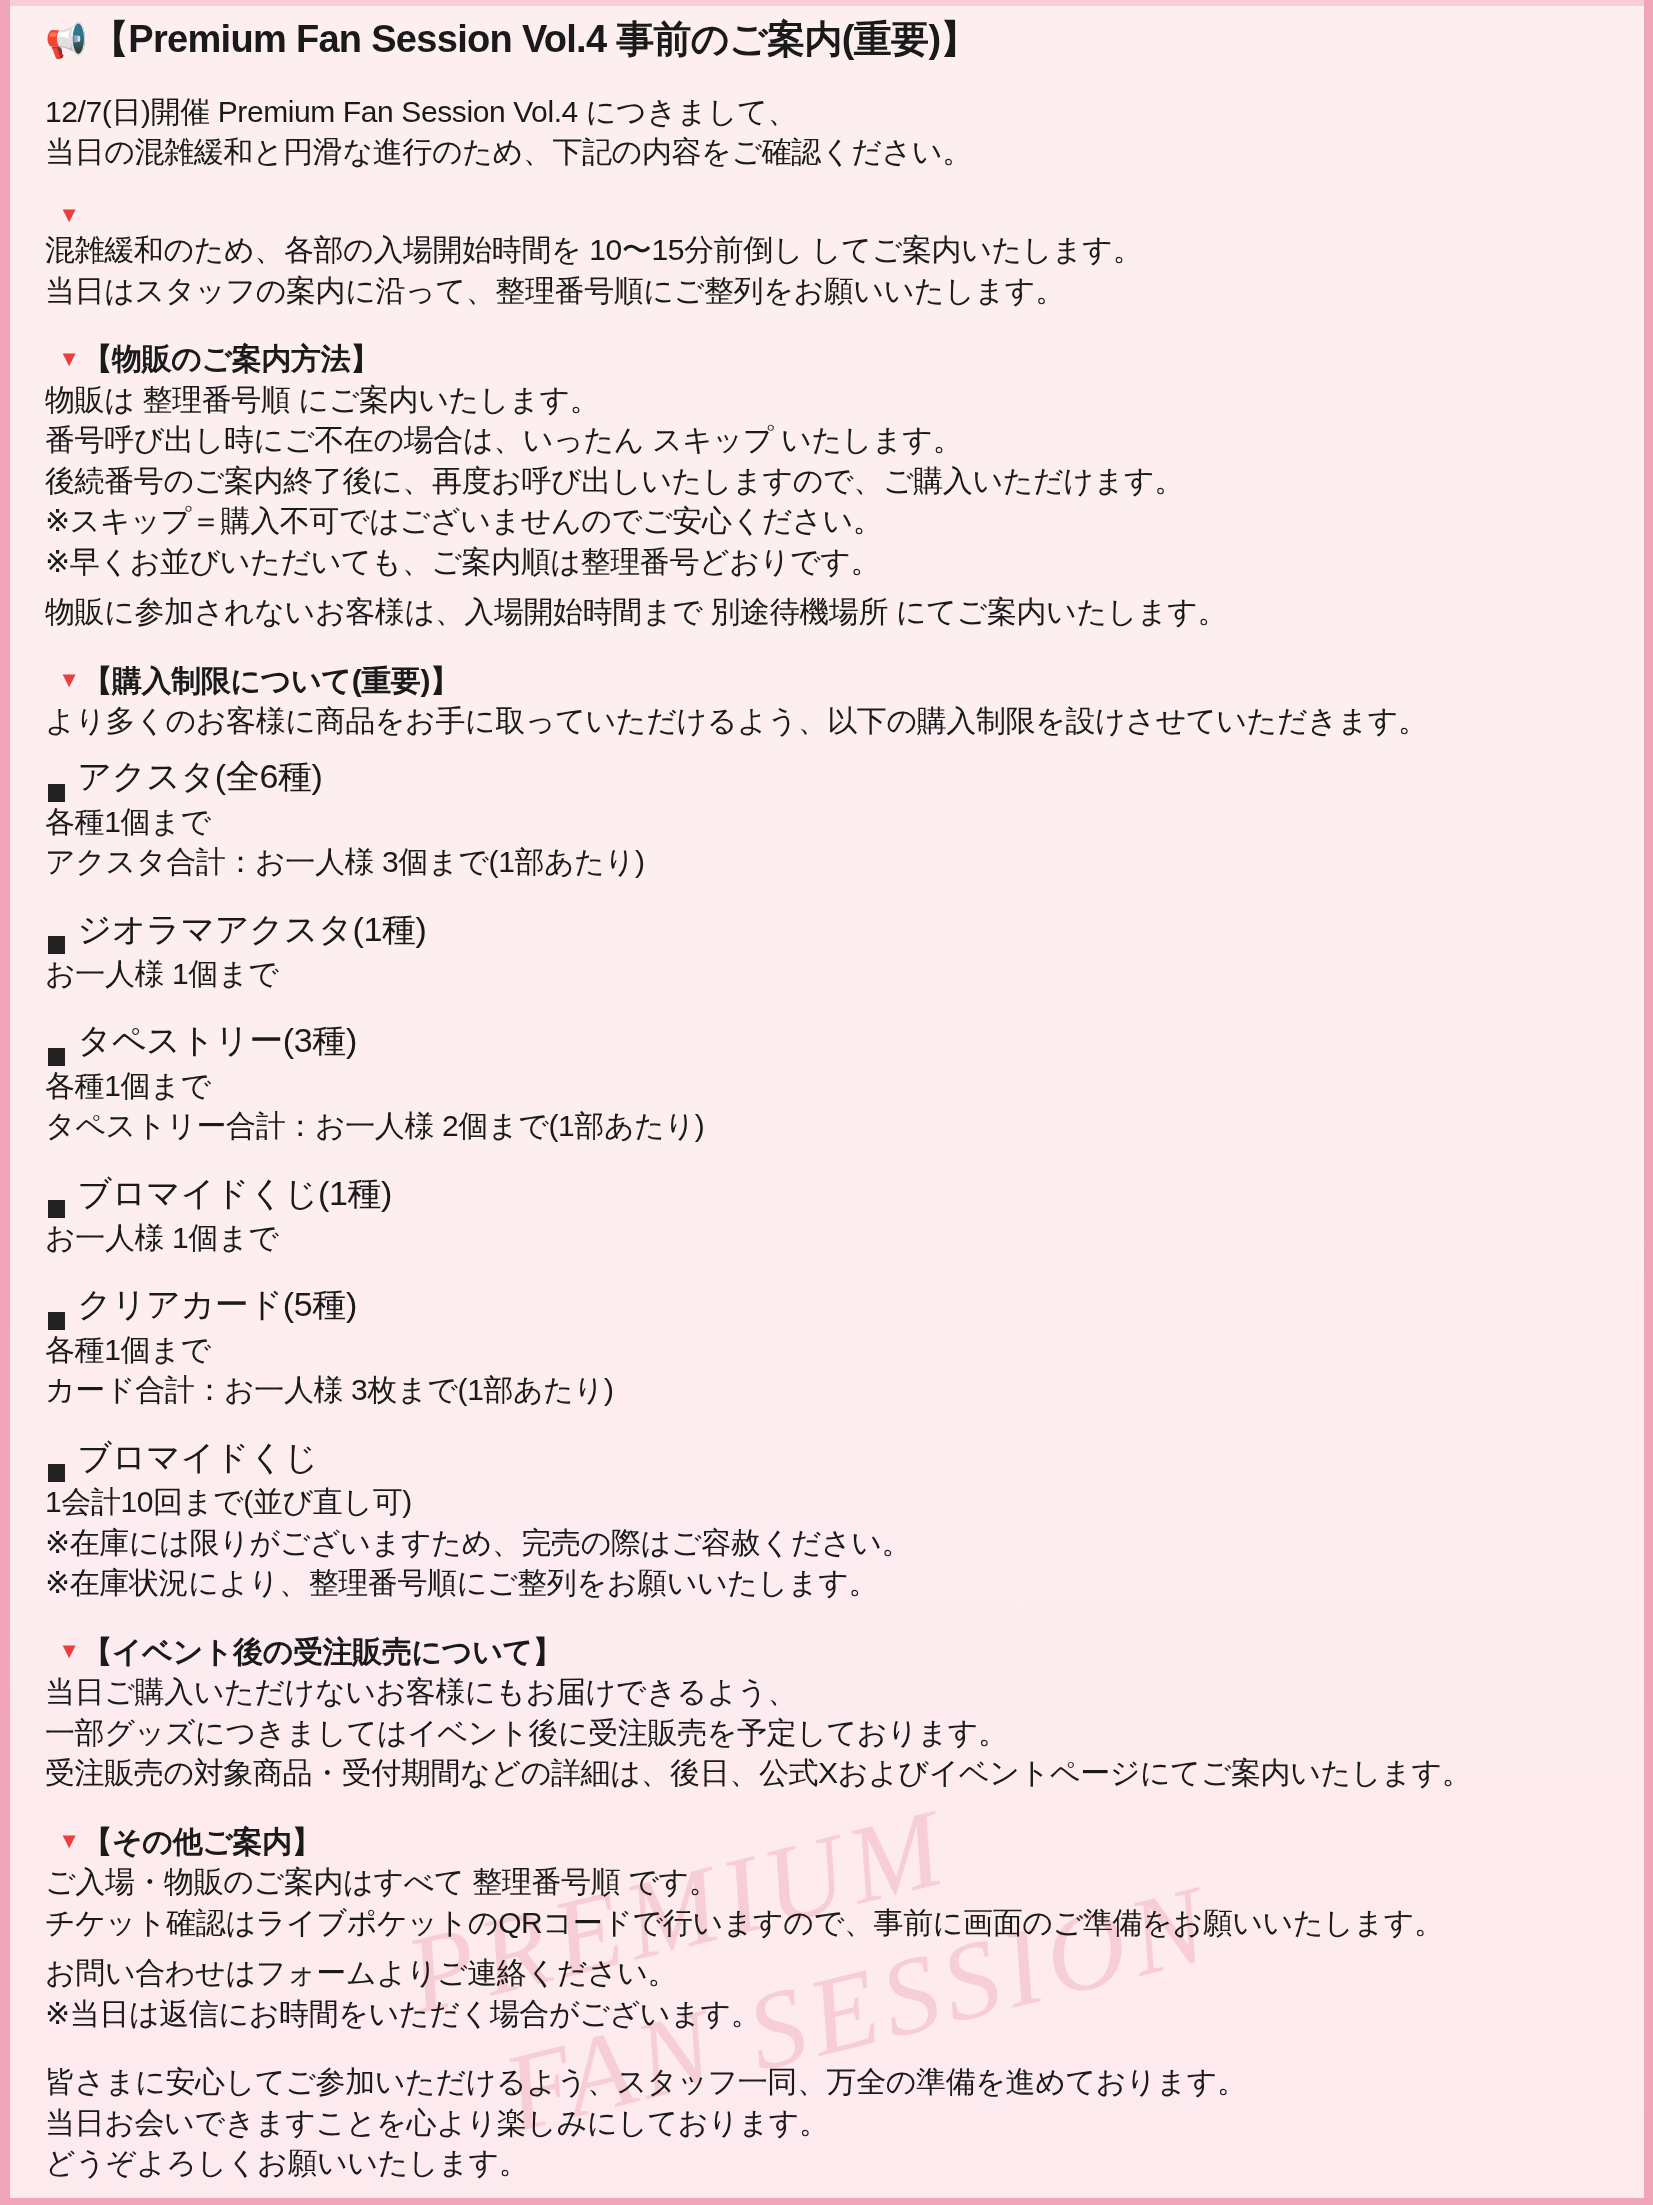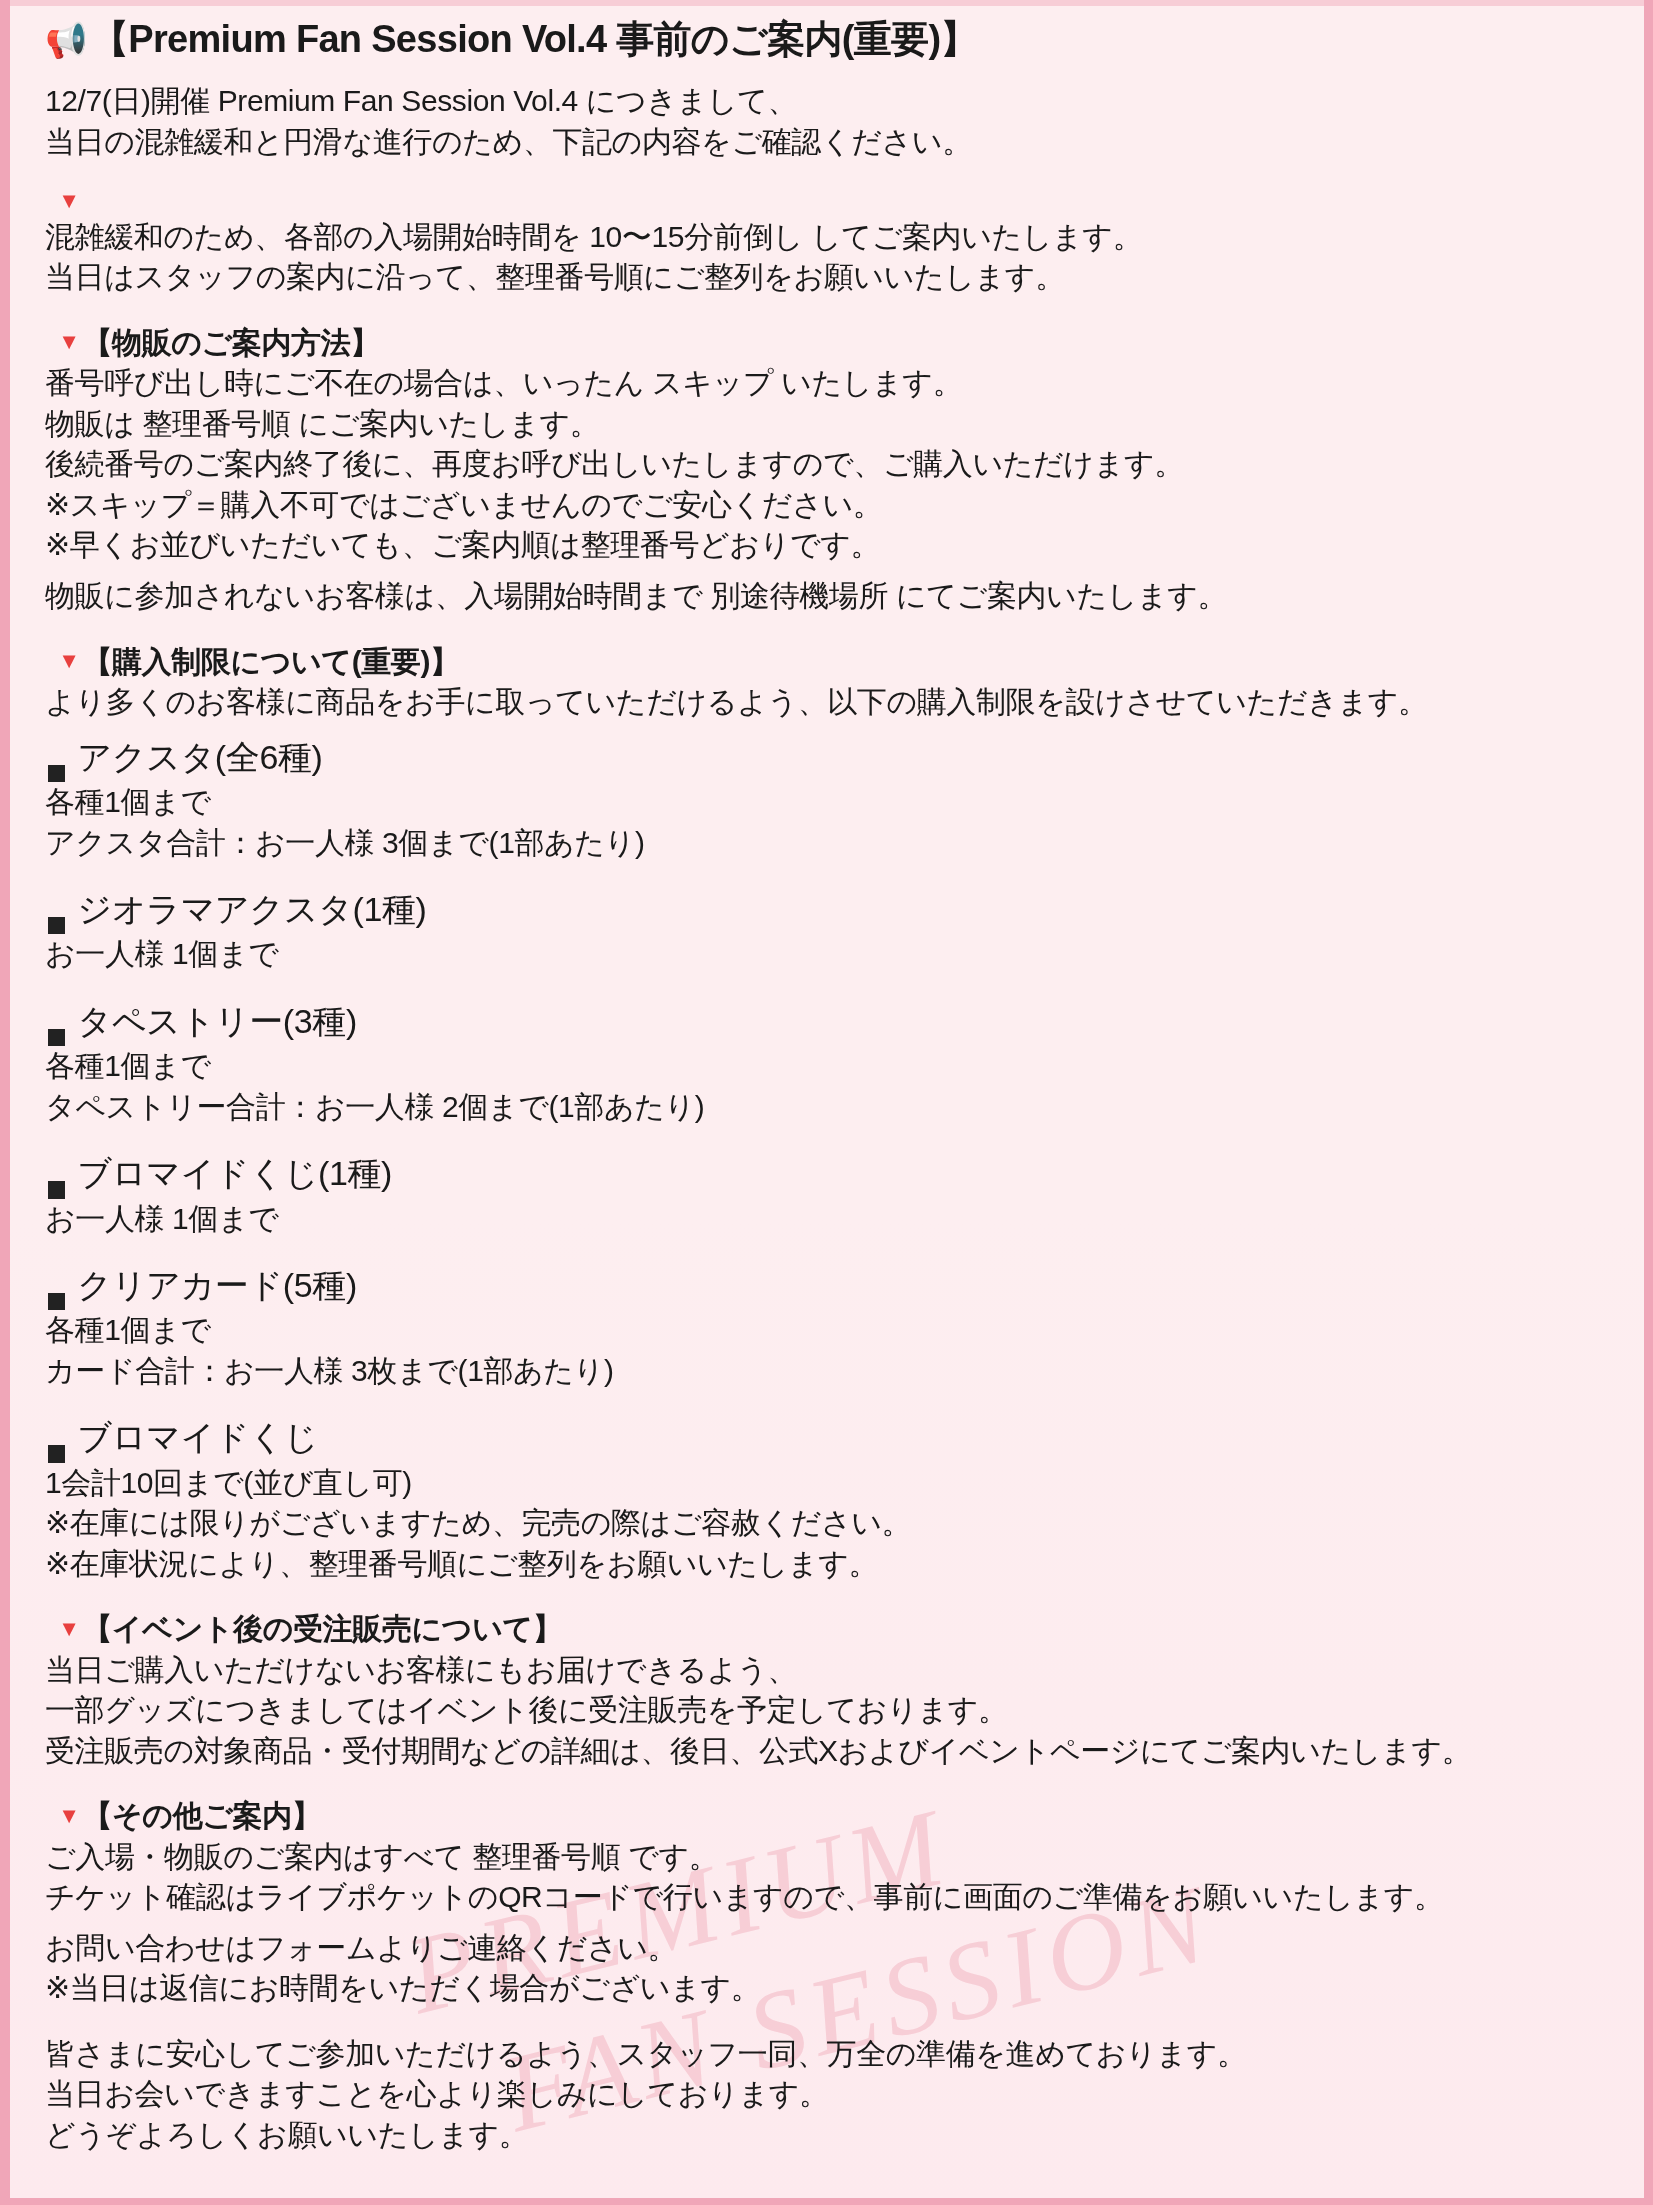--- a/index.html
+++ b/index.html
@@ -83,20 +83,21 @@
   }
   .para {
     font-size: 30px;
     line-height: 1.35;
     margin: 0;
     white-space: nowrap;
     letter-spacing: -0.4px;
   }
   .block {
     margin-bottom: 25px;
+    margin-top: 28px;
   }
   .heading {
     font-size: 30px;
     font-weight: bold;
     line-height: 1.35;
     letter-spacing: -0.4px;
     white-space: nowrap;
     display: flex;
     align-items: center;
   }
@@ -160,22 +161,22 @@
       </div>
       <p class="para">混雑緩和のため、各部の入場開始時間を 10〜15分前倒し してご案内いたします。</p>
       <p class="para">当日はスタッフの案内に沿って、整理番号順にご整列をお願いいたします。</p>
     </div>
 
     <div class="block">
       <div class="heading">
         <span class="tri">▼</span>
         <span>【物販のご案内方法】</span>
       </div>
+      <p class="para">物販は 整理番号順 にご案内いたします。</p>
       <p class="para">番号呼び出し時にご不在の場合は、いったん スキップ いたします。</p>
-      <p class="para">物販は 整理番号順 にご案内いたします。</p>
       <p class="para">後続番号のご案内終了後に、再度お呼び出しいたしますので、ご購入いただけます。</p>
       <p class="para">※スキップ＝購入不可ではございませんのでご安心ください。</p>
       <p class="para">※早くお並びいただいても、ご案内順は整理番号どおりです。</p>
       <div class="spacer-sm"></div>
       <p class="para">物販に参加されないお客様は、入場開始時間まで 別途待機場所 にてご案内いたします。</p>
     </div>
 
     <div class="block">
       <div class="heading">
         <span class="tri">▼</span>

